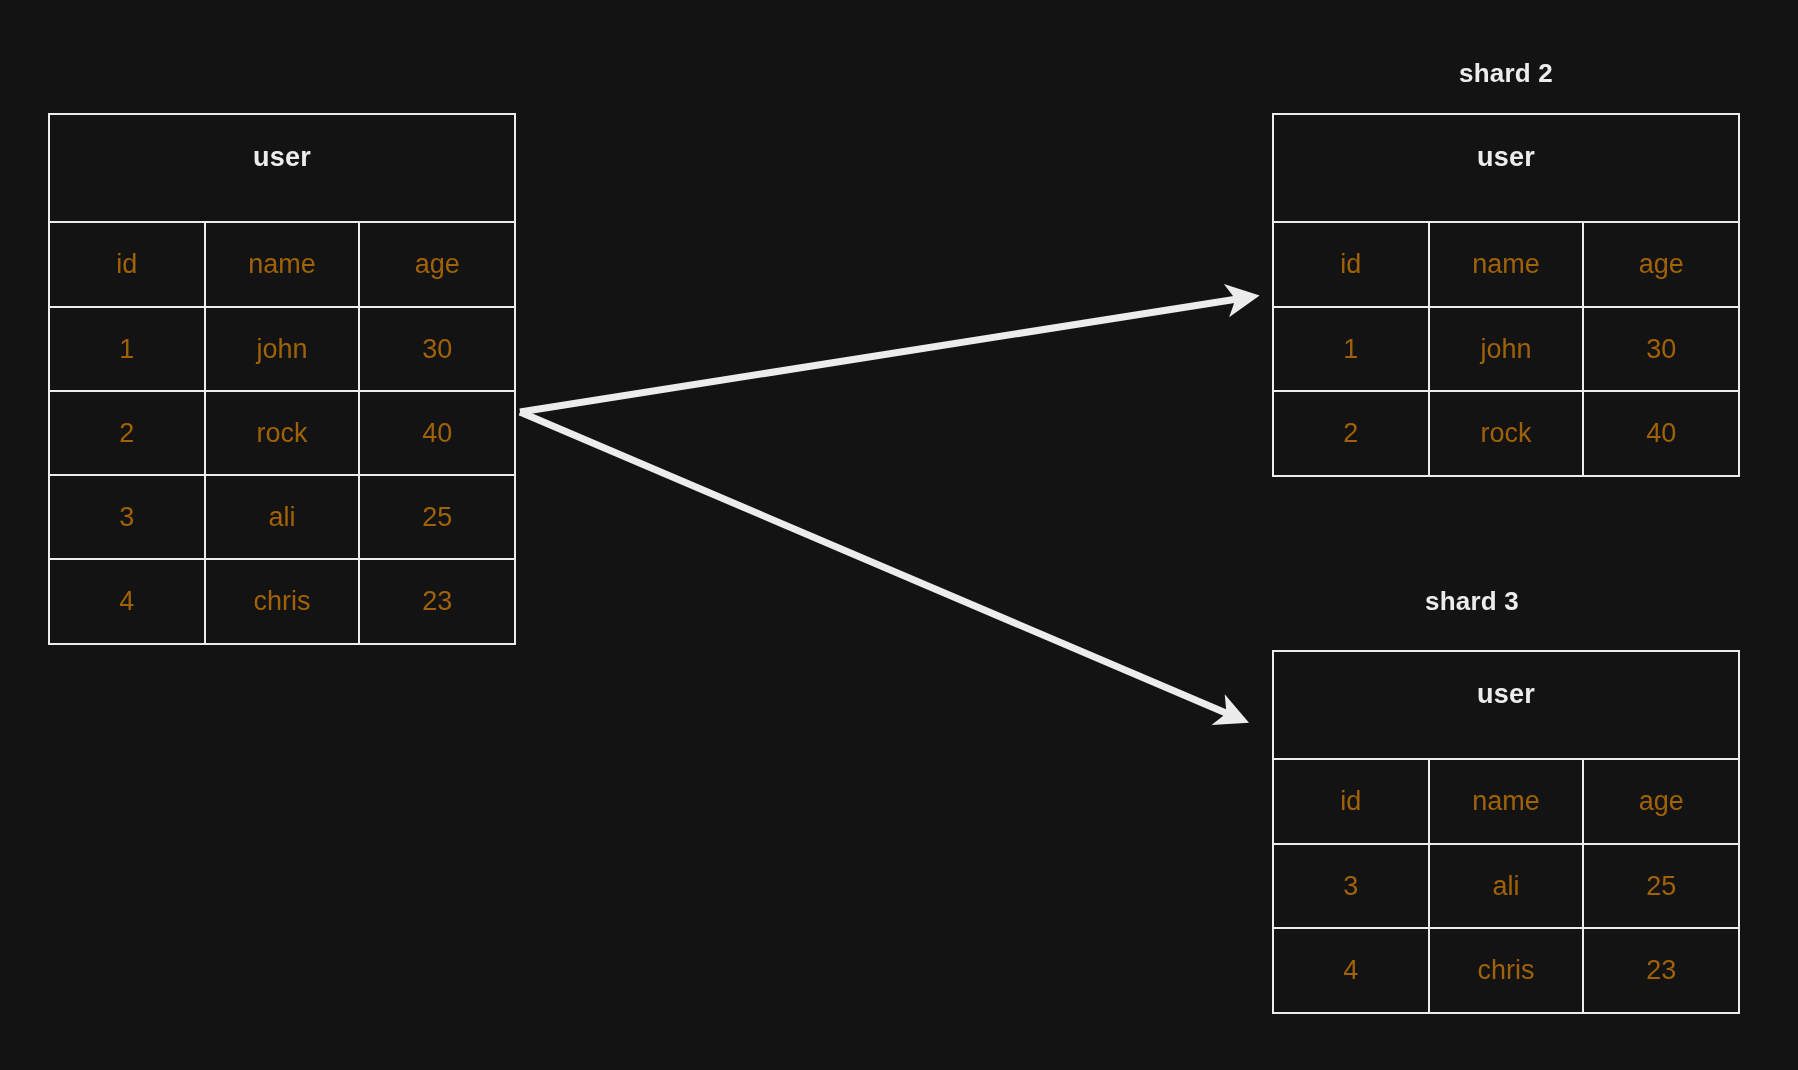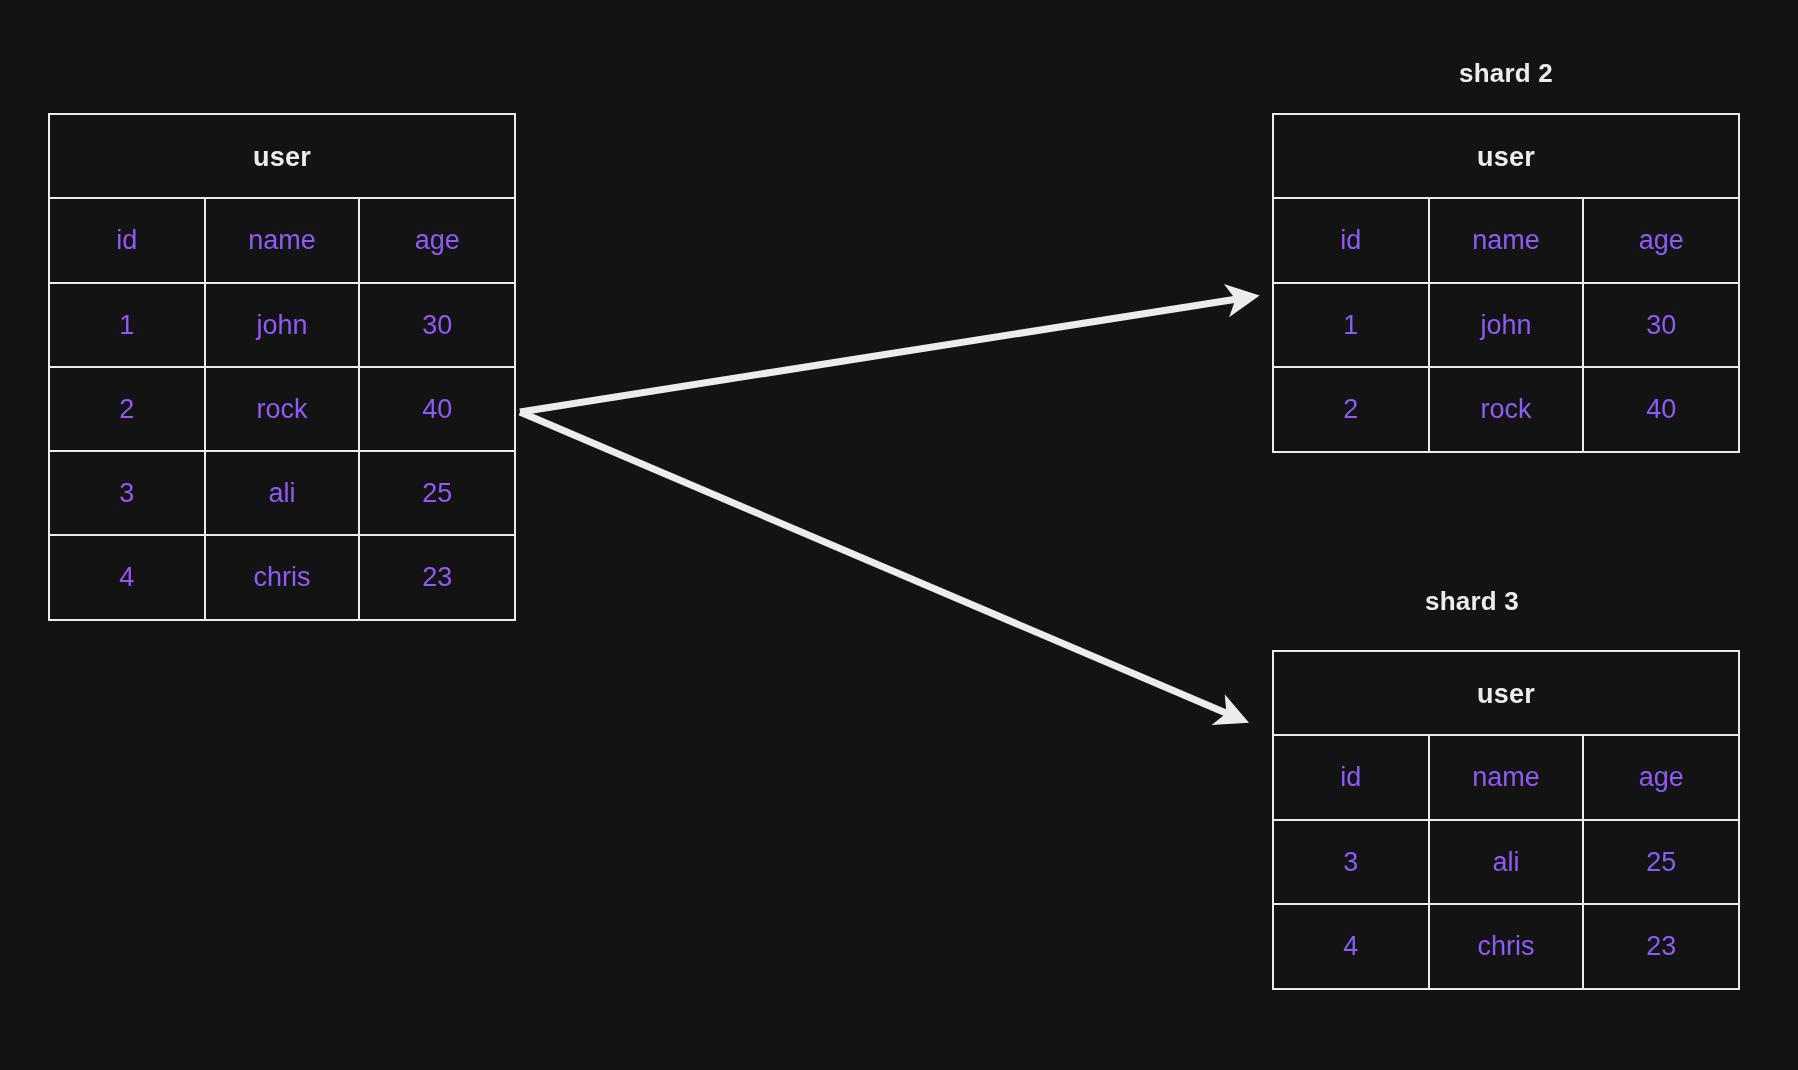--- a/index.html
+++ b/index.html
@@ -31,21 +31,21 @@
   }
 
   
   .db-table {
     position: absolute;
     border: 2px solid #ececec;
     box-sizing: border-box;
     background: #131313;
   }
   .db-table .tbl-title {
-    height: 84px;
+    height: 108px;
     line-height: 84px;
     text-align: center;
     color: #ececec;
     font-size: 27px;
     font-weight: bold;
     border-bottom: 2px solid #ececec;
     box-sizing: border-box;
     letter-spacing: 0.2px;
   }
   .db-grid {
@@ -55,21 +55,21 @@
     table-layout: fixed;
   }
   .db-row {
     display: table-row;
   }
   .db-cell {
     display: table-cell;
     height: 84px;
     vertical-align: middle;
     text-align: center;
-    color: #8b5cf6;
+    color: #a16207;
     font-size: 27px;
     border-right: 2px solid #ececec;
     border-bottom: 2px solid #ececec;
     box-sizing: border-box;
   }
   .db-row:last-child .db-cell {
     border-bottom: none;
   }
   .db-cell:last-child {
     border-right: none;

